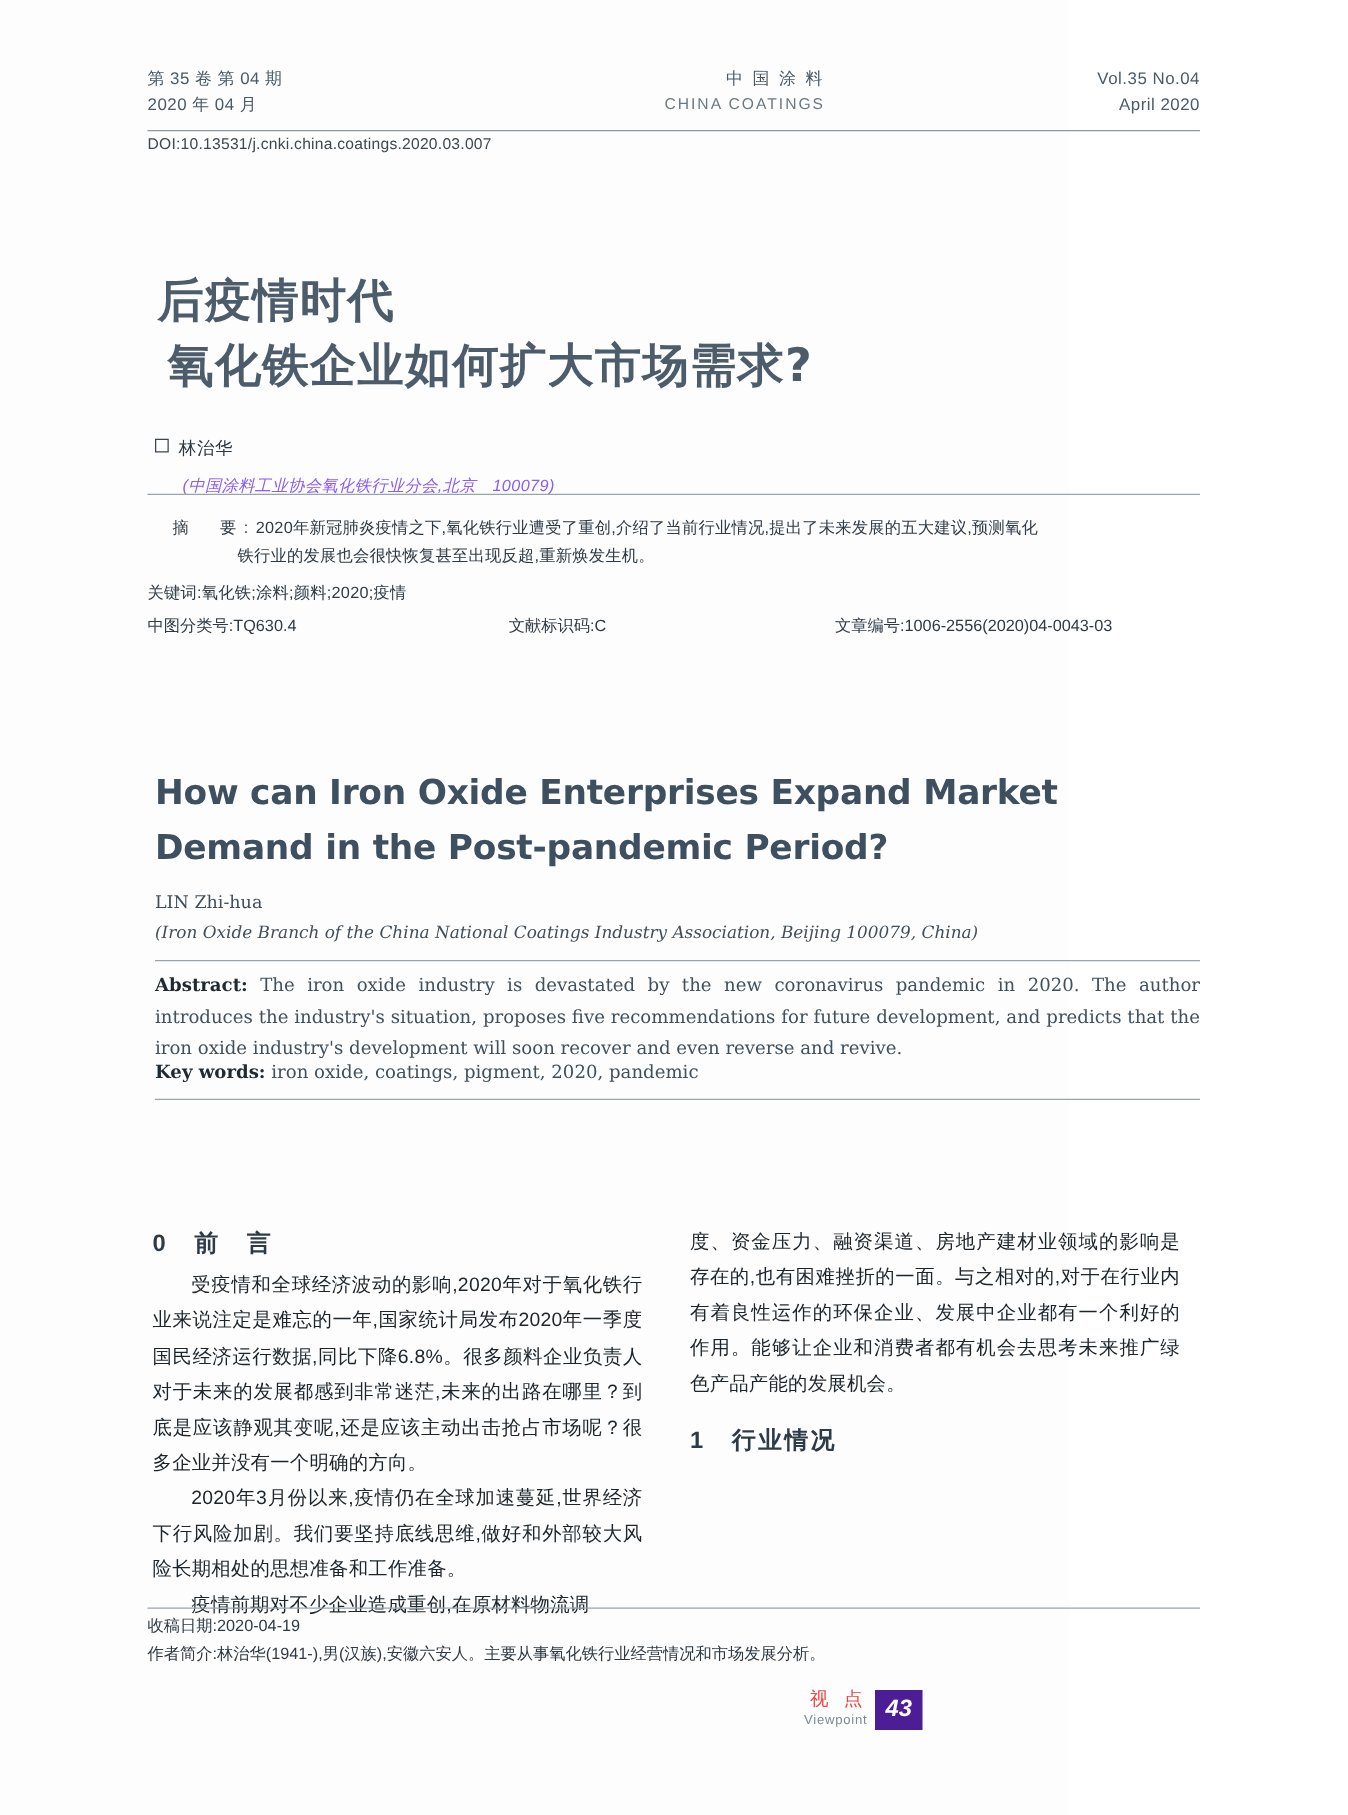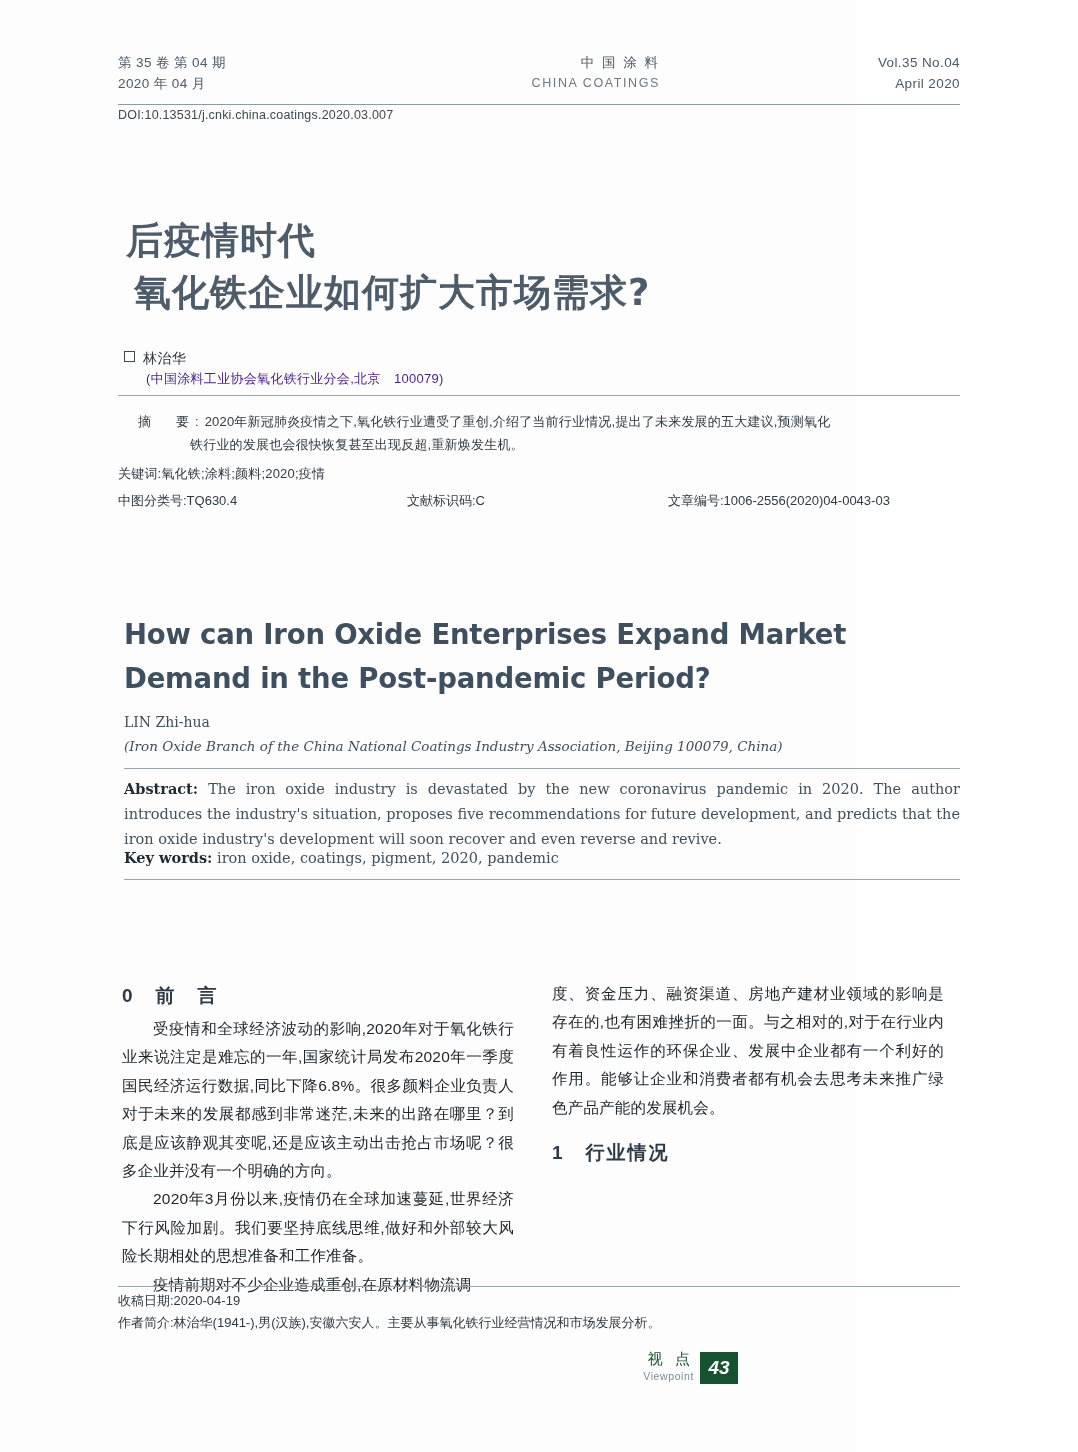--- a/index.html
+++ b/index.html
@@ -91,24 +91,25 @@
   .author-cn .sq {
     display: inline-block;
     width: 9px; height: 9px;
     border: 1px solid #3b4650;
     margin-right: 8px;
     vertical-align: 1px;
   }
   .affil-cn {
     position: absolute;
     left: 146px;
-    top: 370px;
-    font-size: 13px;
-    color: #4c1d95;
+    top: 380px;
+    font-size: 13px;
+    color: #8b5cf6;
     letter-spacing: 0.3px;
+    font-style: italic;
   }
   .rule-under-author {
     position: absolute;
     left: 118px;
     top: 395px;
     width: 842px;
     height: 1px;
     background: #9aa4ad;
   }
 
@@ -263,35 +264,35 @@
     position: absolute;
     right: 118px;
     bottom: 60px;
     width: 120px;
     height: 42px;
   }
   .pn-cn {
     position: absolute;
     right: 44px; top: 0;
     font-size: 15px;
-    color: #14532d;
+    color: #ef4444;
     letter-spacing: 4px;
   }
   .pn-en {
     position: absolute;
     right: 44px; top: 20px;
     font-size: 10.5px;
     color: #7b8a96;
     letter-spacing: 0.6px;
   }
   .pn-box {
     position: absolute;
     right: 0; top: 2px;
     width: 38px; height: 32px;
-    background: #14532d;
+    background: #4c1d95;
     color: #ffffff;
     font-weight: bold;
     font-style: italic;
     font-size: 19px;
     text-align: center;
     line-height: 32px;
   }
 </style>
 </head>
 <body>

